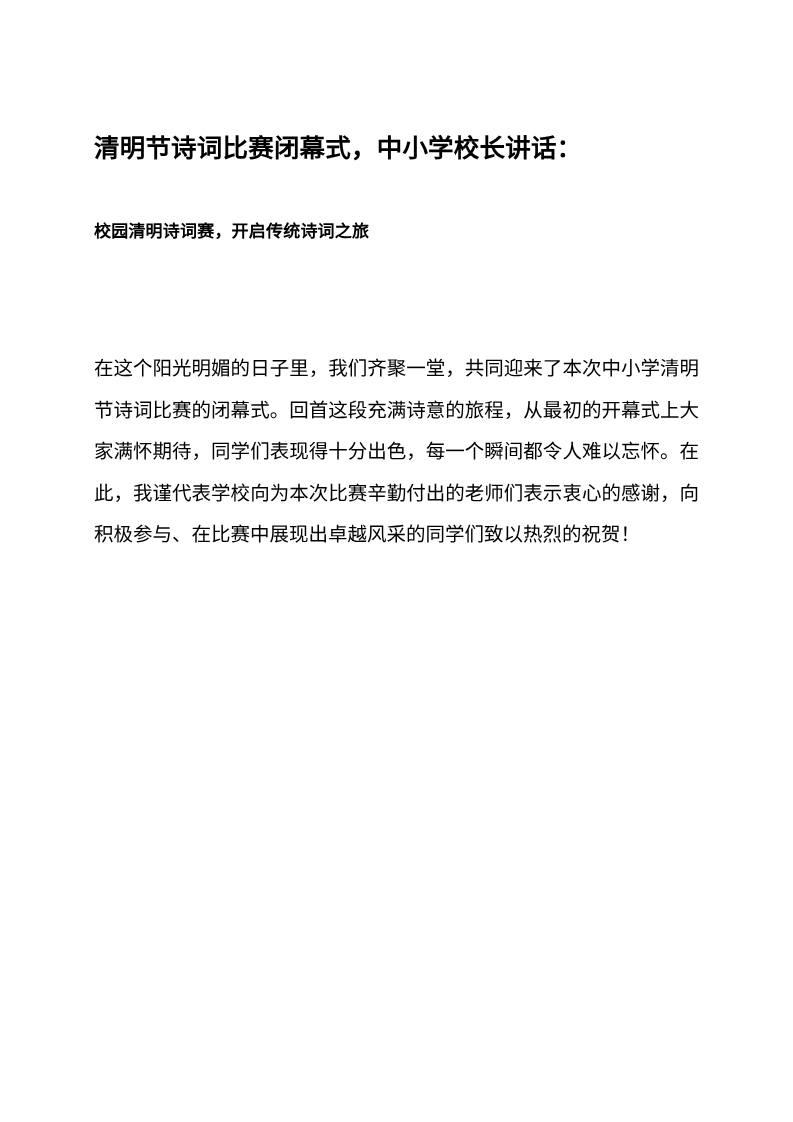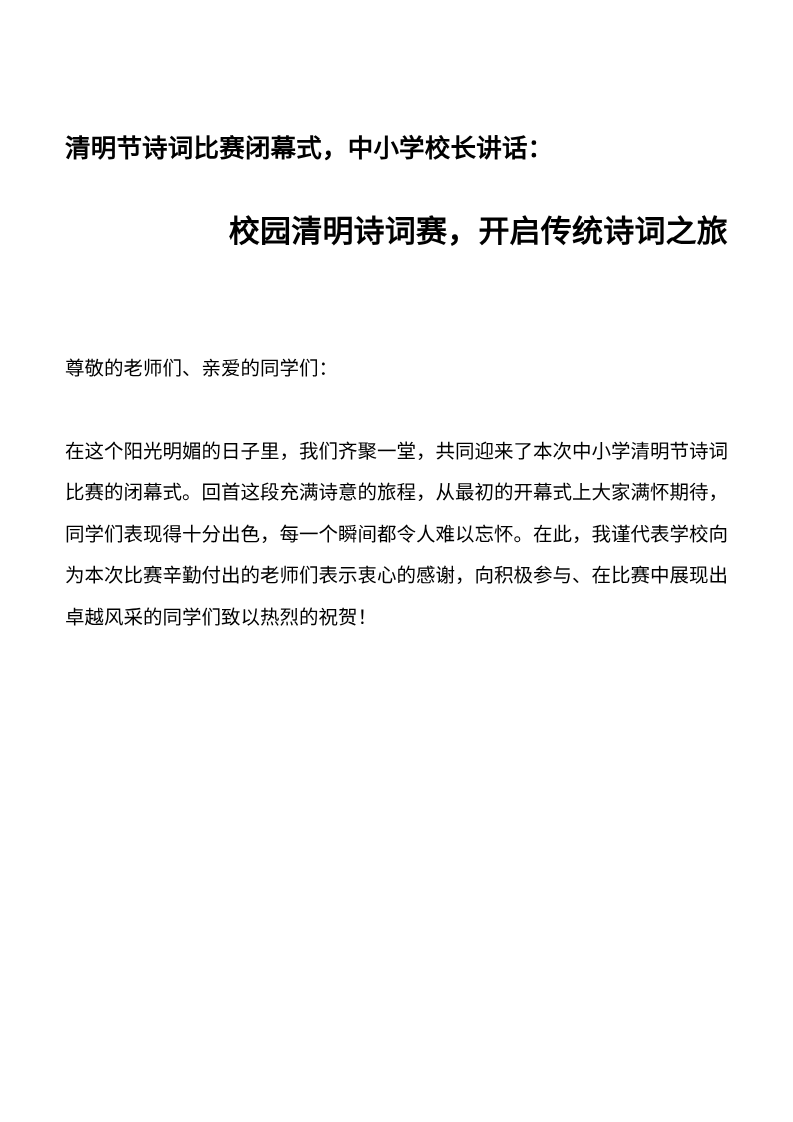--- a/index.html
+++ b/index.html
@@ -16,43 +16,43 @@
     color: #000000;
     -webkit-font-smoothing: antialiased;
   }
 
   .page {
     position: relative;
     width: 793px;
     height: 800px;
     box-sizing: border-box;
     background: #ffffff;
-    padding: 0 65px;
+    padding: 0 94px;
   }
 
   
   .doc-title {
     margin: 0;
     padding-top: 128px;
     font-size: 25.5px;
     font-weight: bold;
     line-height: 40px;
     letter-spacing: 0.2px;
     text-align: left;
     white-space: nowrap;
   }
 
   .doc-subtitle {
     margin: 0;
     padding-top: 44px;
-    font-size: 31px;
+    font-size: 17px;
     font-weight: bold;
     line-height: 40px;
     letter-spacing: 0.2px;
-    text-align: right;
+    text-align: left;
     white-space: nowrap;
   }
 
   
   .body-block {
     padding-top: 96px;
   }
 
   .para {
     margin: 0 0 41px 0;
@@ -76,21 +76,20 @@
 <body>
 
 <div class="page">
 
   <h1 class="doc-title">清明节诗词比赛闭幕式，中小学校长讲话：</h1>
 
   <h2 class="doc-subtitle">校园清明诗词赛，开启传统诗词之旅</h2>
 
   <div class="body-block">
 
-    <p class="para short">尊敬的老师们、亲爱的同学们：</p>
 
 
     <p class="para">在这个阳光明媚的日子里，我们齐聚一堂，共同迎来了本次中小学清明节诗词比赛的闭幕式。回首这段充满诗意的旅程，从最初的开幕式上大家满怀期待，同学们表现得十分出色，每一个瞬间都令人难以忘怀。在此，我谨代表学校向为本次比赛辛勤付出的老师们表示衷心的感谢，向积极参与、在比赛中展现出卓越风采的同学们致以热烈的祝贺！</p>
 
 
   </div>
 
 </div>
 
 </body></html>

